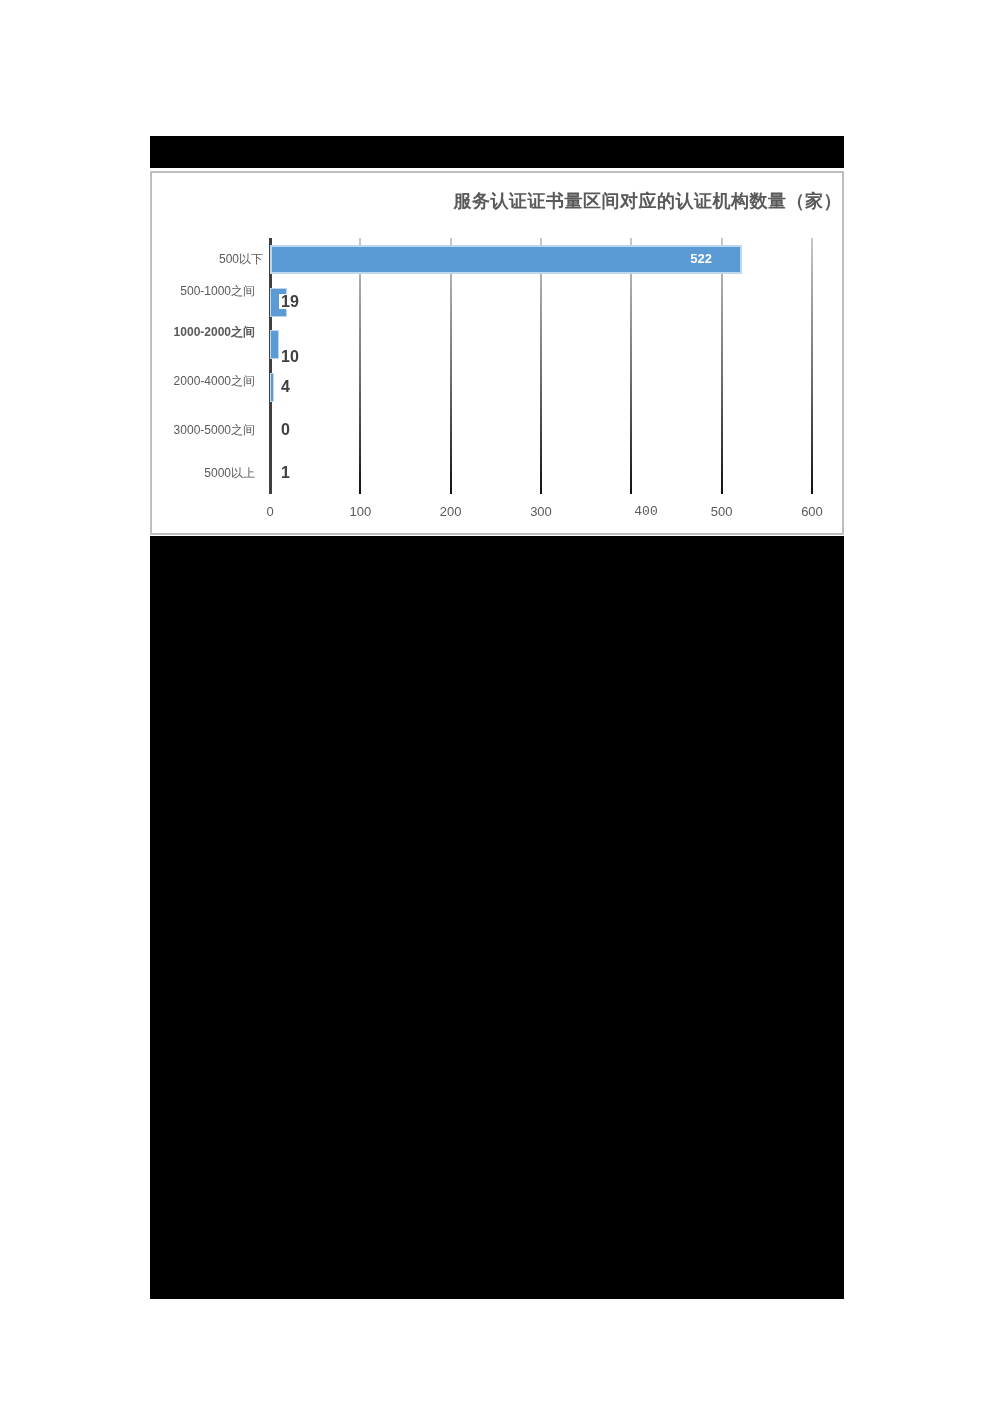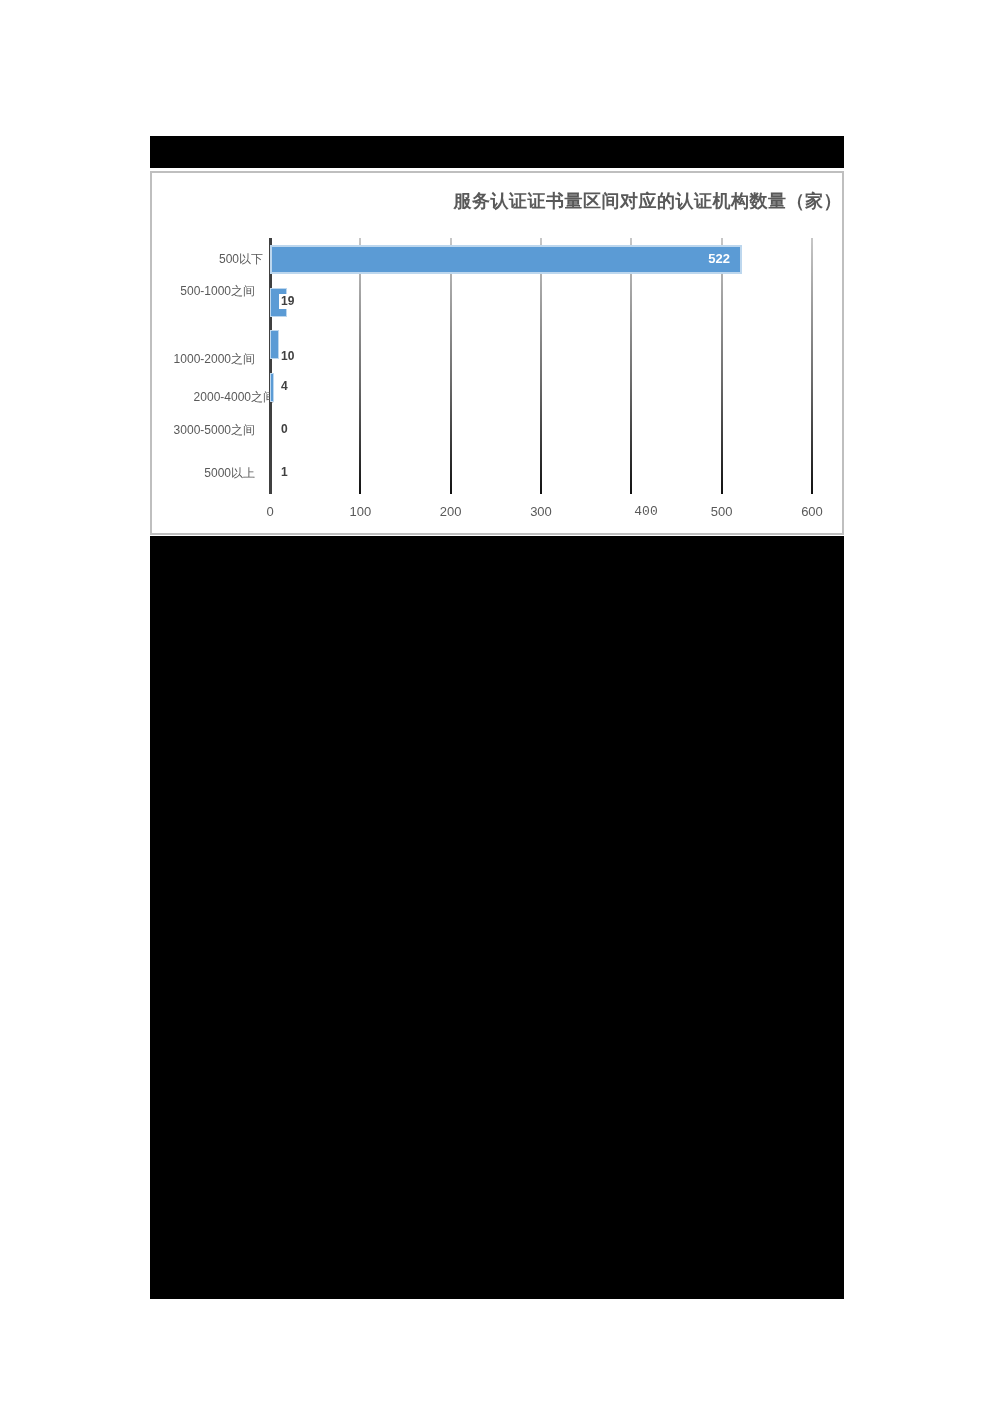--- a/index.html
+++ b/index.html
@@ -27,21 +27,21 @@
   .bar.thin{border-width:1px;}
   .cat-label{
     position:absolute;left:0;width:103px;text-align:right;
     font-size:12px;color:#595959;white-space:nowrap;
   }
   .tick-label{
     position:absolute;width:60px;text-align:center;
     font-size:13px;color:#595959;
   }
   .val-label{
-    position:absolute;font-size:12px;font-weight:bold;color:#404040;
+    position:absolute;font-size:16px;font-weight:bold;color:#404040;
     background:#ffffff;padding:0 2px;line-height:15px;white-space:nowrap;
   }
   .val-label.inside{
     background:transparent;color:#ffffff;font-size:13px;
     text-align:right;padding:0;line-height:16px;
   }
 </style>
 </head>
 <body>
 
@@ -53,28 +53,28 @@
     <div id="plot-area">
         <div class="gridline" style="left: 207.333px; top: 65px; height: 256px;"></div>
         <div class="gridline" style="left: 297.667px; top: 65px; height: 256px;"></div>
         <div class="gridline" style="left: 388px; top: 65px; height: 256px;"></div>
         <div class="gridline" style="left: 478.333px; top: 65px; height: 256px;"></div>
         <div class="gridline" style="left: 568.667px; top: 65px; height: 256px;"></div>
         <div class="gridline" style="left: 659px; top: 65px; height: 256px;"></div>
         <div class="axis-line" style="left: 116.5px; top: 65px; height: 256px;"></div>
         <div class="cat-label" style="top: 78.3333px; line-height: 16px; margin-left: 8px;">500以下</div>
         <div class="bar" style="left: 118px; top: 71.8333px; width: 471.54px; height: 29px;"></div>
-        <div class="val-label inside" style="left: 518px; top: 78.3333px; width: 60px;">522</div>
+        <div class="val-label inside" style="left: 500px; top: 78.3333px; width: 60px;">522</div>
         <div class="cat-label" style="top: 110px; line-height: 16px;">500-1000之间</div>
         <div class="bar thin" style="left: 118px; top: 114.5px; width: 17.1633px; height: 29px;"></div>
         <div class="val-label" style="left: 127px; top: 121px;">19</div>
-        <div class="cat-label" style="top: 178px; line-height: 16px;">1000-2000之间</div>
+        <div class="cat-label" style="top: 151px; line-height: 16px; font-weight: bold;">1000-2000之间</div>
         <div class="bar thin" style="left: 118px; top: 157.167px; width: 9.03333px; height: 29px;"></div>
         <div class="val-label" style="left: 127px; top: 163.667px; margin-top: 12px;">10</div>
-        <div class="cat-label" style="top: 216px; line-height: 16px; padding-left: 20px;">2000-4000之间</div>
+        <div class="cat-label" style="top: 200px; line-height: 16px;">2000-4000之间</div>
         <div class="bar thin" style="left: 118px; top: 199.833px; width: 3.61333px; height: 29px;"></div>
         <div class="val-label" style="left: 127px; top: 206.333px;">4</div>
         <div class="cat-label" style="top: 249px; line-height: 16px;">3000-5000之间</div>
         <div class="val-label" style="left: 127px; top: 249px;">0</div>
         <div class="cat-label" style="top: 291.667px; line-height: 16px;">5000以上</div>
         <div class="val-label" style="left: 127px; top: 291.667px;">1</div>
         <div class="tick-label" style="left: 88px; top: 331px;">0</div>
         <div class="tick-label" style="left: 178.333px; top: 331px;">100</div>
         <div class="tick-label" style="left: 268.667px; top: 331px;">200</div>
         <div class="tick-label" style="left: 359px; top: 331px;">300</div>

